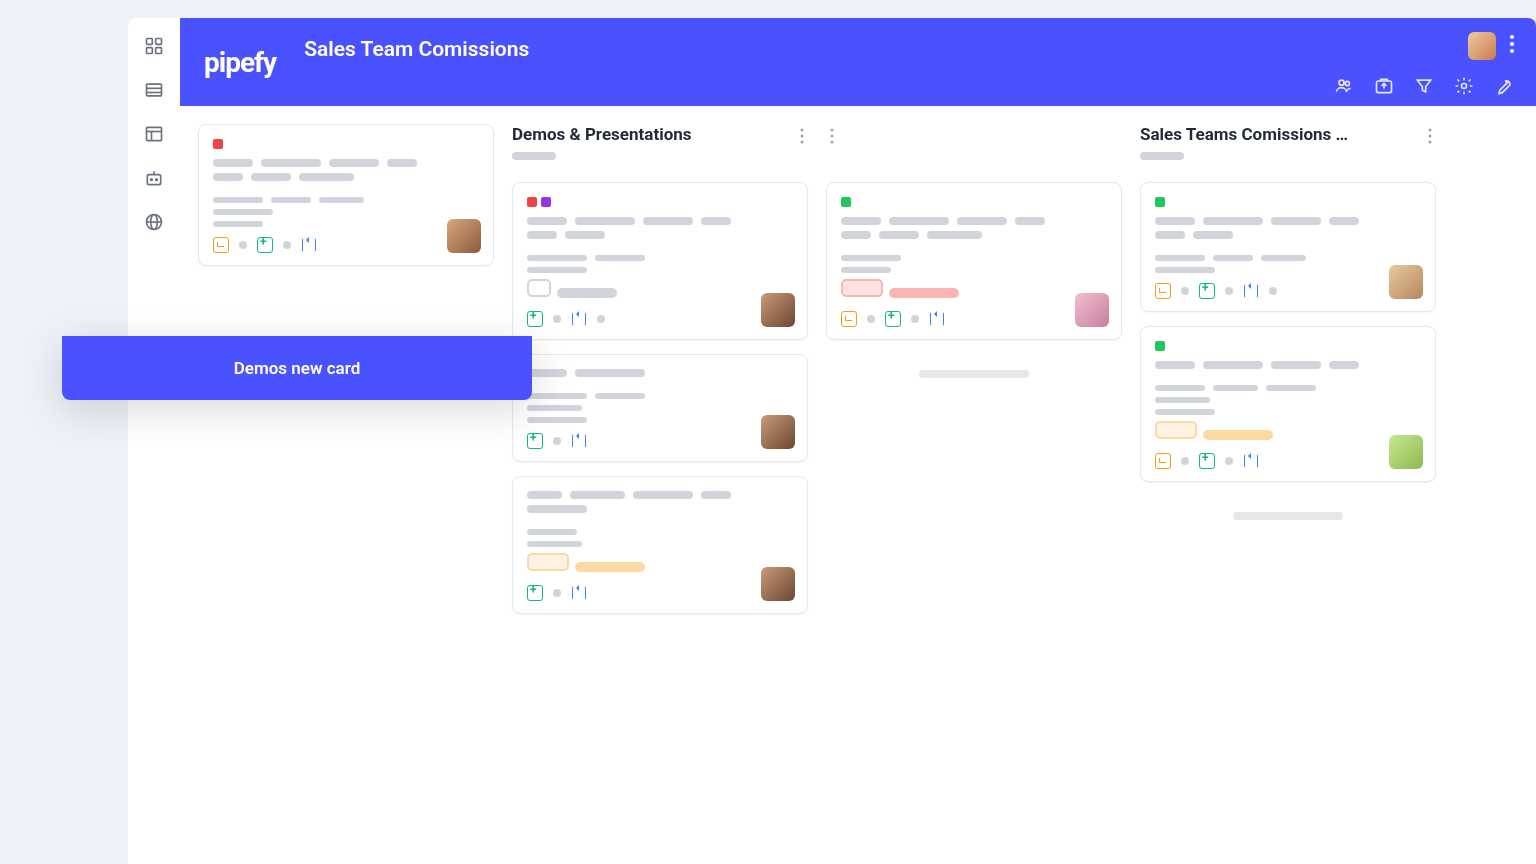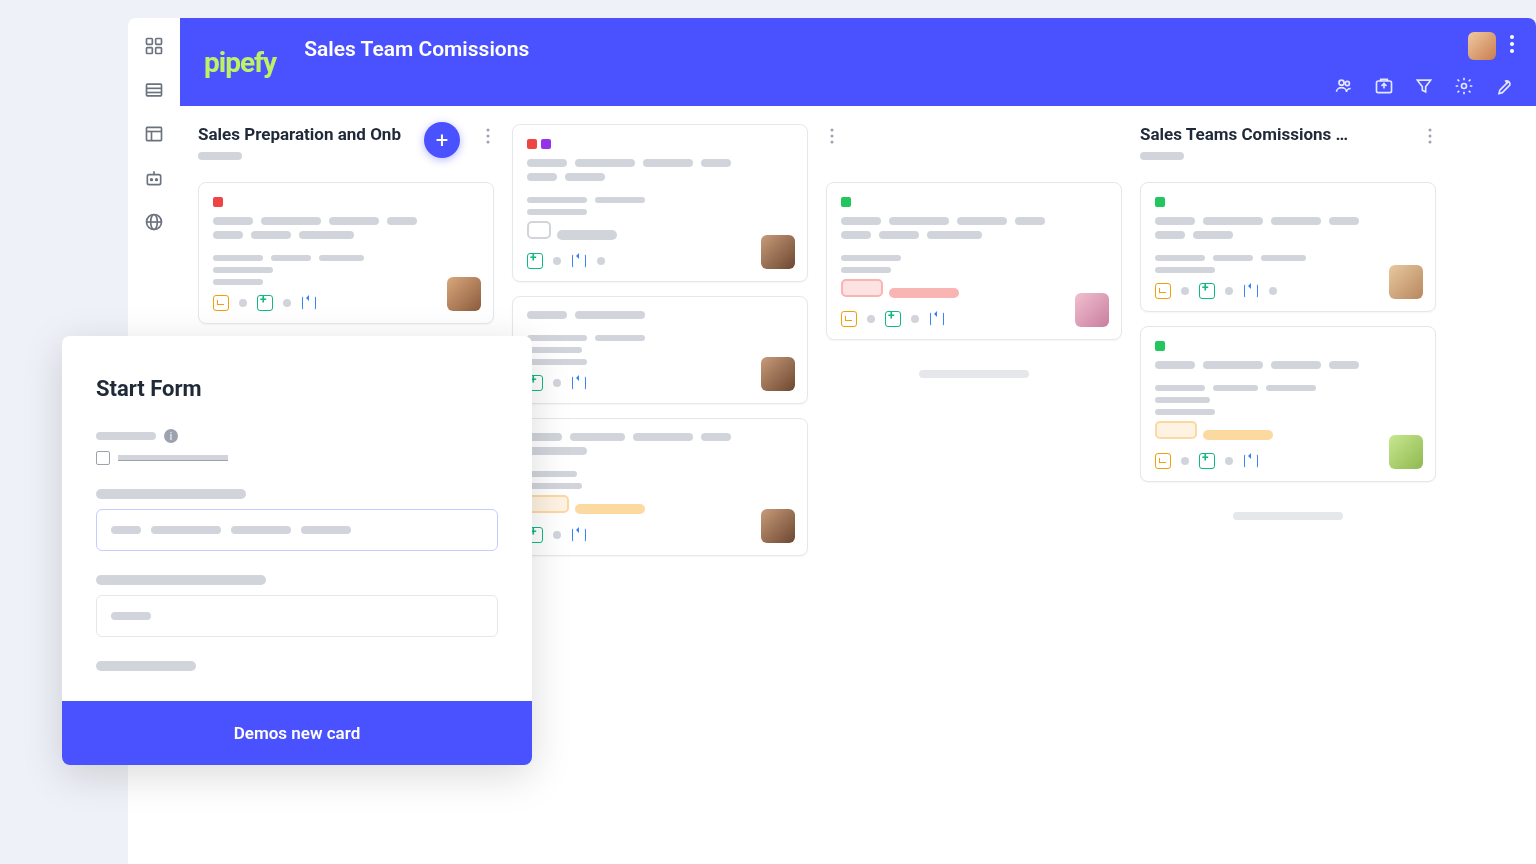--- a/index.html
+++ b/index.html
@@ -8,21 +8,21 @@
 .app { position:absolute; left:128px; top:18px; right:0; bottom:0; display:flex; }
 
 
 .rail { width:52px; background:#fff; border-radius:8px 0 0 0; display:flex; flex-direction:column; align-items:center; padding-top:18px; gap:24px; }
 .rail-icon { width:20px; height:20px; display:flex; align-items:center; justify-content:center; color:#6b7280; cursor:pointer; }
 .rail-icon svg { width:20px; height:20px; }
 
 
 .main { flex:1; display:flex; flex-direction:column; }
 .header { background:#4a52ff; height:88px; display:flex; align-items:center; padding:0 24px; position:relative; border-radius:0 8px 0 0; }
-.logo { color:#bef264; font-size:28px; font-weight:700; letter-spacing:-1px; margin-right:28px;text-align:right; }
+.logo { color:#ffffff; font-size:28px; font-weight:700; letter-spacing:-1px; margin-right:28px;text-align:right; }
 .title { color:#fff; font-size:21px; font-weight:600; margin-top:-26px; }
 .header-actions { position:absolute; right:22px; top:14px; display:flex; align-items:center; gap:14px; }
 .avatar-sm { width:28px; height:28px; border-radius:6px; background:linear-gradient(135deg,#f0c9a0,#c97d4e); }
 .dots-v { color:#fff; cursor:pointer; }
 .header-tools { position:absolute; right:22px; bottom:10px; display:flex; gap:20px; }
 .tool-icon { width:20px; height:20px; color:rgba(255,255,255,0.85); cursor:pointer; display:flex; align-items:center; justify-content:center; }
 
 
 .board { flex:1; background:#fff; padding:18px 0 0 18px; display:flex; gap:18px; overflow:hidden; }
 
@@ -180,69 +180,68 @@
           <svg viewBox="0 0 24 24" fill="none" stroke="currentColor" stroke-width="2">
               <path d="M14 6a4 4 0 0 1 5 5l-9 9-4 1 1-4 9-9a4 4 0 0 1-2-2z"></path>
             </svg>
         </div>
       </div>
     </div>
 
     <div class="board">
 
       <div class="col">
+        <div class="card">
+          <div class="tags">
+              <div class="tag red"></div>
+            </div>
+          <div class="skel-row">
+              <div class="skel-line" style="width:40px"></div>
+              <div class="skel-line" style="width:60px"></div>
+              <div class="skel-line" style="width:50px"></div>
+              <div class="skel-line" style="width:30px"></div>
+            </div>
+          <div class="skel-row">
+              <div class="skel-line" style="width:30px"></div>
+              <div class="skel-line" style="width:40px"></div>
+              <div class="skel-line" style="width:55px"></div>
+            </div>
+          <div style="height:10px"></div>
+          <div class="skel-row">
+              <div class="skel-line" style="width:50px;height:6px"></div>
+              <div class="skel-line" style="width:40px;height:6px"></div>
+              <div class="skel-line" style="width:45px;height:6px"></div>
+            </div>
+          <div class="skel-line" style="width:60px;height:6px"></div>
+          <div class="skel-line" style="width:50px;height:6px"></div>
+          <div class="footer-icons">
+            <div class="ficon orange"></div>
+            <div class="ficon-dot"></div>
+            <div class="ficon green"></div>
+            <div class="ficon-dot"></div>
+            <div class="ficon-sync"></div>
+          </div>
+          <div class="card-avatar"></div>
+        </div>
+      </div>
+
+      <div class="col">
         <div class="col-head">
           <div>
-            <div class="col-title">Sales Preparation and Onb</div>
+            <div class="col-title">Demos &amp; Presentations</div>
             <div class="col-sub"></div>
           </div>
-          <div class="add-btn">+</div>
           <div class="col-menu">
             <svg width="4" height="16" viewBox="0 0 4 16" fill="currentColor">
                 <circle cx="2" cy="2" r="1.5"></circle>
                 <circle cx="2" cy="8" r="1.5"></circle>
                 <circle cx="2" cy="14" r="1.5"></circle>
               </svg>
           </div>
         </div>
-        <div class="card">
-          <div class="tags">
-              <div class="tag red"></div>
-            </div>
-          <div class="skel-row">
-              <div class="skel-line" style="width:40px"></div>
-              <div class="skel-line" style="width:60px"></div>
-              <div class="skel-line" style="width:50px"></div>
-              <div class="skel-line" style="width:30px"></div>
-            </div>
-          <div class="skel-row">
-              <div class="skel-line" style="width:30px"></div>
-              <div class="skel-line" style="width:40px"></div>
-              <div class="skel-line" style="width:55px"></div>
-            </div>
-          <div style="height:10px"></div>
-          <div class="skel-row">
-              <div class="skel-line" style="width:50px;height:6px"></div>
-              <div class="skel-line" style="width:40px;height:6px"></div>
-              <div class="skel-line" style="width:45px;height:6px"></div>
-            </div>
-          <div class="skel-line" style="width:60px;height:6px"></div>
-          <div class="skel-line" style="width:50px;height:6px"></div>
-          <div class="footer-icons">
-            <div class="ficon orange"></div>
-            <div class="ficon-dot"></div>
-            <div class="ficon green"></div>
-            <div class="ficon-dot"></div>
-            <div class="ficon-sync"></div>
-          </div>
-          <div class="card-avatar"></div>
-        </div>
-      </div>
-
-      <div class="col">
         <div class="card">
           <div class="tags">
               <div class="tag red"></div>
               <div class="tag purple"></div>
             </div>
           <div class="skel-row">
               <div class="skel-line" style="width:40px"></div>
               <div class="skel-line" style="width:60px"></div>
               <div class="skel-line" style="width:50px"></div>
               <div class="skel-line" style="width:30px"></div>
@@ -427,37 +426,14 @@
         <div class="ghost-card">
             <div class="ghost-line"></div>
           </div>
       </div>
 
     </div>
   </div>
 </div>
 
 <div class="modal">
-  <div class="modal-body">
-    <div class="modal-title">Start Form</div>
-    <div class="form-meta">
-      <div class="skel-line"></div>
-      <div class="info-icon">i</div>
-    </div>
-    <div class="form-icon-row">
-      <div class="tiny-icon"></div>
-      <div class="underline"></div>
-    </div>
-    <div class="form-label"></div>
-    <div class="form-input">
-      <div class="skel-line" style="width:30px;height:8px;margin:0"></div>
-      <div class="skel-line" style="width:70px;height:8px;margin:0"></div>
-      <div class="skel-line" style="width:60px;height:8px;margin:0"></div>
-      <div class="skel-line" style="width:50px;height:8px;margin:0"></div>
-    </div>
-    <div class="form-label" style="width:170px"></div>
-    <div class="form-input grey-border">
-      <div class="skel-line" style="width:40px;height:8px;margin:0"></div>
-    </div>
-    <div class="form-label" style="width:100px"></div>
-  </div>
   <div class="modal-footer">Demos new card</div>
 </div>
 
 </body></html>

